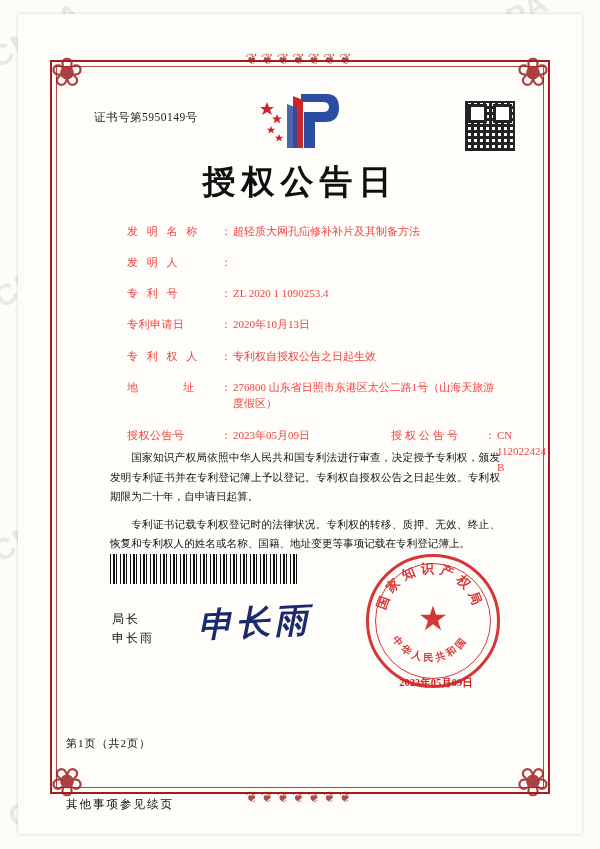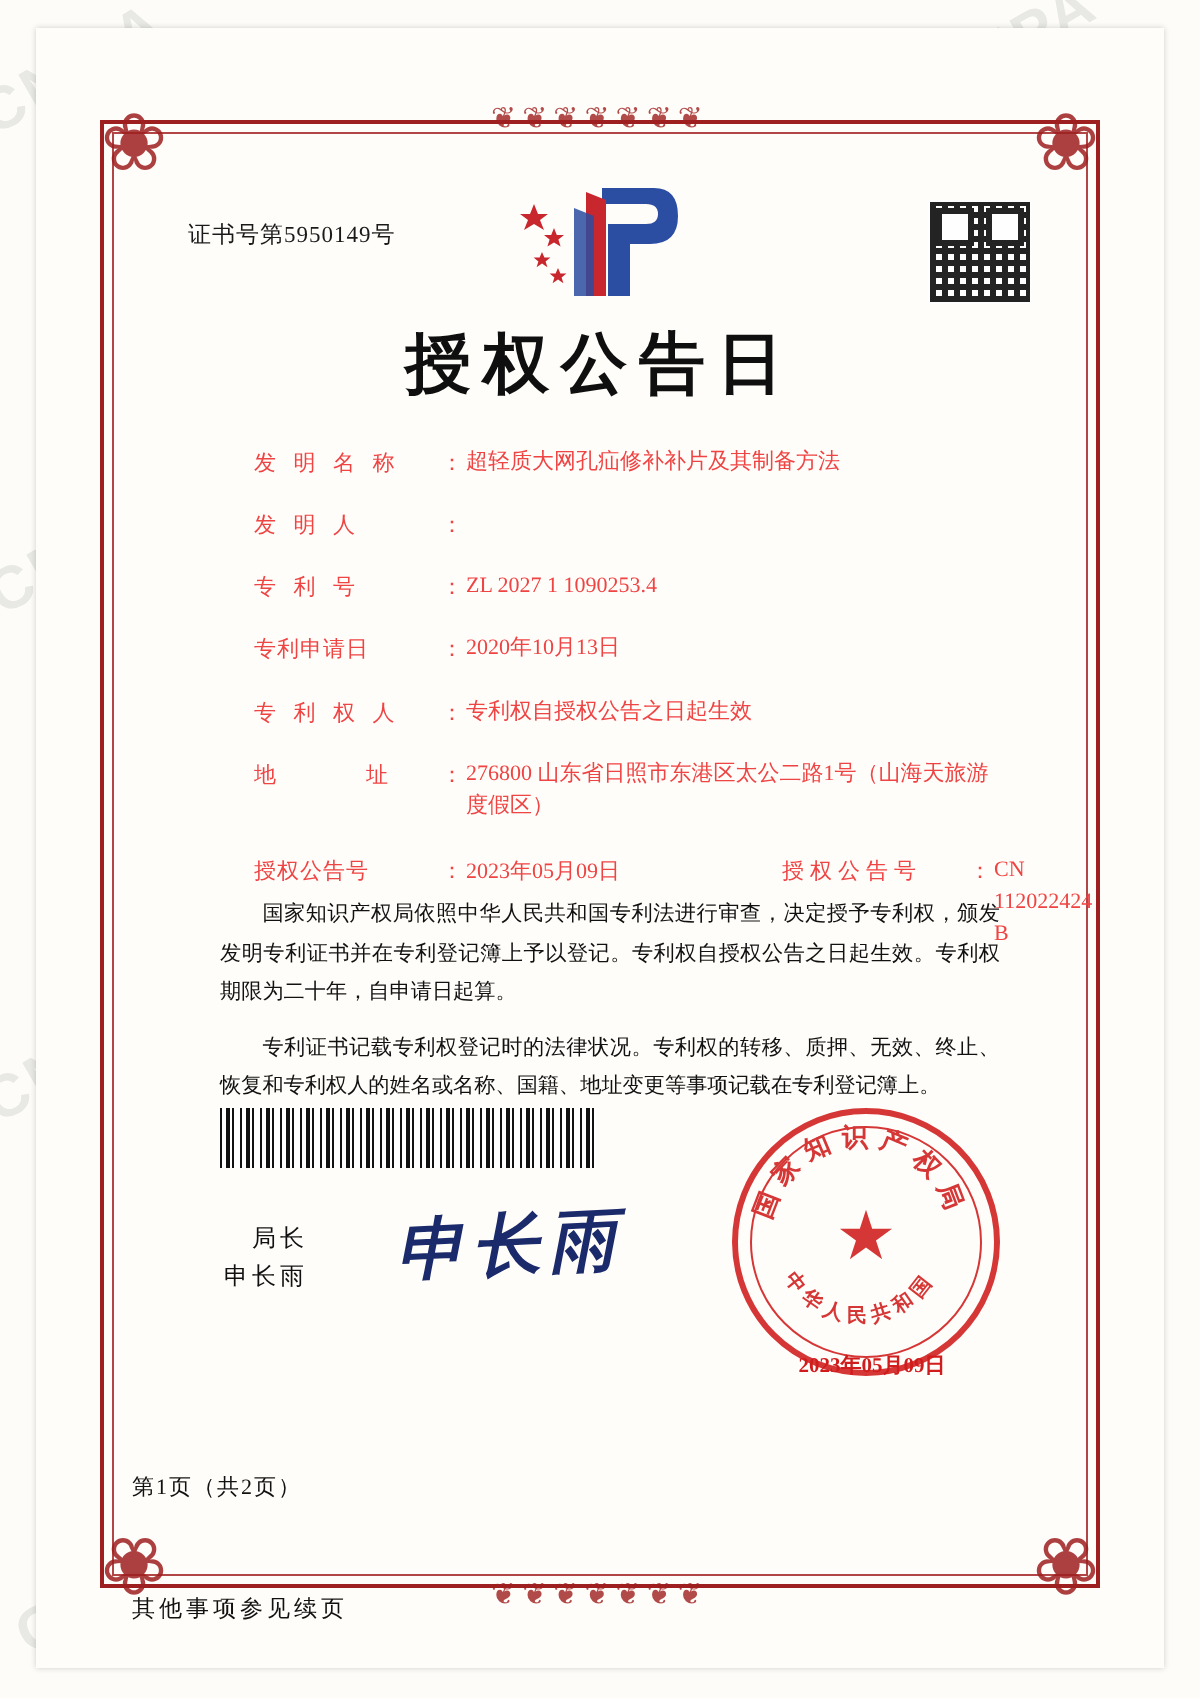--- a/index.html
+++ b/index.html
@@ -120,21 +120,21 @@
 
   
   .barcode{
     position:absolute;left:44px;top:478px;width:188px;height:30px;
     background:repeating-linear-gradient(90deg,
       #111 0 1px, #fff 1px 3px, #111 3px 5px, #fff 5px 6px,
       #111 6px 7px, #fff 7px 10px);
   }
 
   .signer{
-    position:absolute;left:46px;top:534px;font-size:12px;line-height:1.55;letter-spacing:2px;color:#111;text-align:right;
+    position:absolute;left:46px;top:534px;font-size:12px;line-height:1.55;letter-spacing:2px;color:#111;
   }
   .signature{
     position:absolute;left:132px;top:524px;
     font-size:34px;color:#1b2a6b;
     font-family:"DejaVu Serif",serif;
     font-style:italic;font-weight:700;
     letter-spacing:4px;
     transform:rotate(-3deg);
   }
 
@@ -226,21 +226,21 @@
       </div>
 
       <div class="row">
         <span class="lab">发 明 人</span>
         <span class="colon">：</span>
       </div>
 
       <div class="row">
         <span class="lab">专 利 号</span>
         <span class="colon">：</span>
-        <span class="val">ZL 2027 1 1090253.4</span>
+        <span class="val">ZL 2020 1 1090253.4</span>
       </div>
 
       <div class="row">
         <span class="lab wide">专利申请日</span>
         <span class="colon">：</span>
         <span class="val">2020年10月13日</span>
       </div>
 
       <div class="row">
         <span class="lab">专 利 权 人</span>

